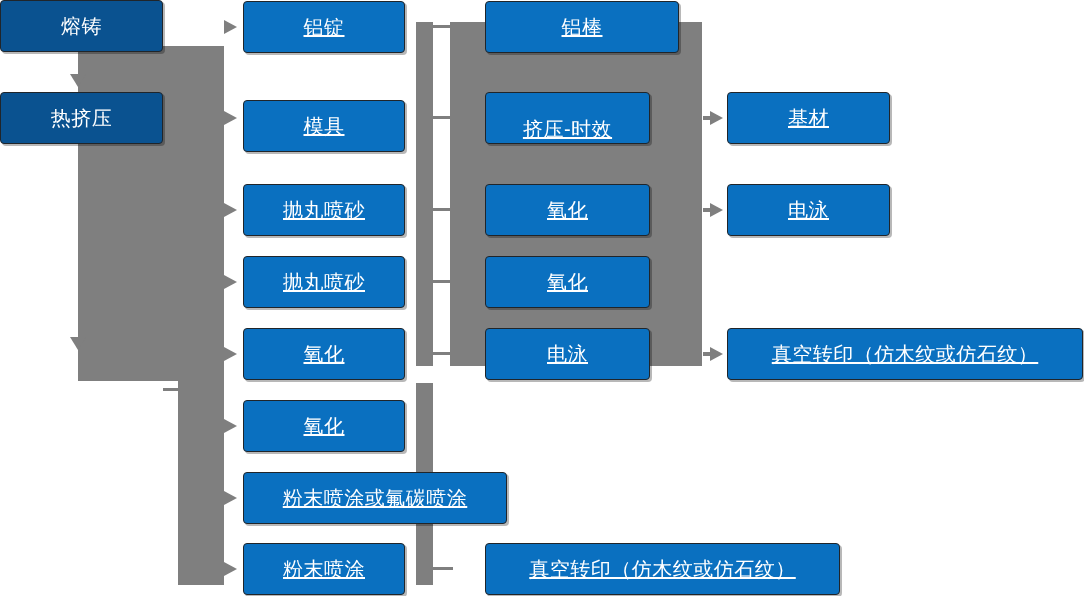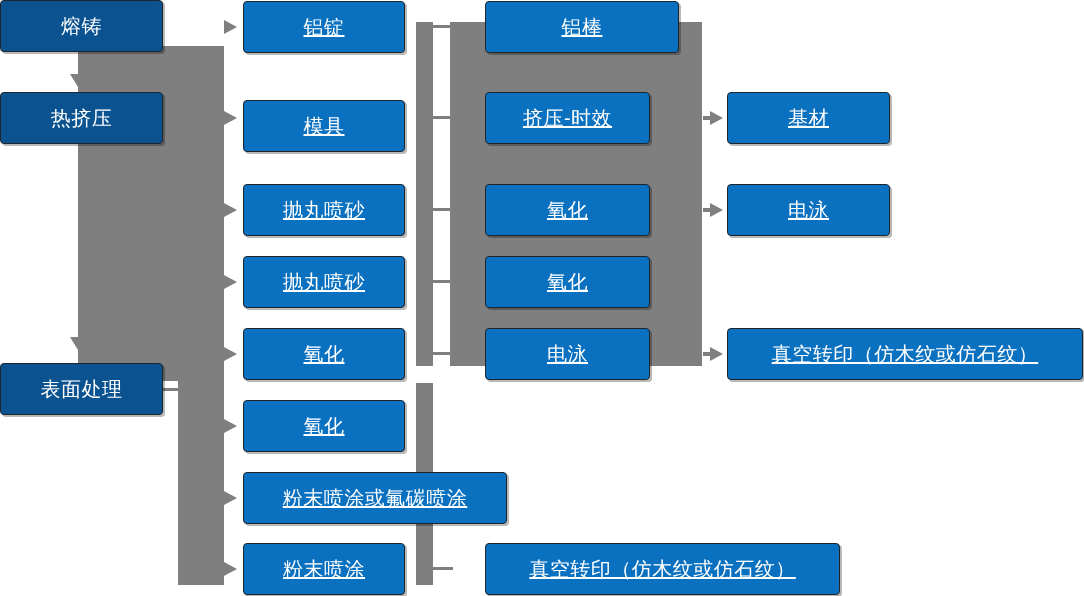--- a/index.html
+++ b/index.html
@@ -111,23 +111,20 @@
   <div class="arrow-r" style="left:710px; top:347px;"></div>
 
   <div class="box dark f19" style="left:0px; top:0px; width:163px; height:52px;">
     <span>熔铸</span>
   </div>
 
   <div class="box dark f19" style="left:0px; top:92px; width:163px; height:52px;">
     <span>热挤压</span>
   </div>
 
-  <div class="box dark f19" style="left:0px; top:363px; width:163px; height:52px;">
-    <span>表面处理</span>
-  </div>
 
   <div class="box bright f19" style="left:243px; top:1px; width:162px; height:52px;">
     <span>铝锭</span>
   </div>
   <div class="box bright f19" style="left:243px; top:92px; width:162px; height:52px;margin-top:8px;">
     <span>模具</span>
   </div>
   <div class="box bright f19" style="left:243px; top:184px; width:162px; height:52px;">
     <span>抛丸喷砂</span>
   </div>
@@ -143,21 +140,21 @@
   <div class="box bright f19" style="left:243px; top:543px; width:162px; height:52px;">
     <span>粉末喷涂</span>
   </div>
   <div class="box bright f19" style="left:243px; top:472px; width:264px; height:52px;">
     <span>粉末喷涂或氟碳喷涂</span>
   </div>
 
   <div class="box bright f19" style="left:485px; top:1px; width:194px; height:52px;">
     <span>铝棒</span>
   </div>
-  <div class="box bright f19" style="left:485px; top:92px; width:165px; height:52px;">
+  <div class="box bright f19" style="left:485px; top:92px; width:165px; height:52px;align-items:flex-end;">
     <span>挤压-时效</span>
   </div>
   <div class="box bright f19" style="left:485px; top:184px; width:165px; height:52px;">
     <span>氧化</span>
   </div>
   <div class="box bright f19" style="left:485px; top:256px; width:165px; height:52px;">
     <span>氧化</span>
   </div>
   <div class="box bright f19" style="left:485px; top:328px; width:165px; height:52px;">
     <span>电泳</span>

